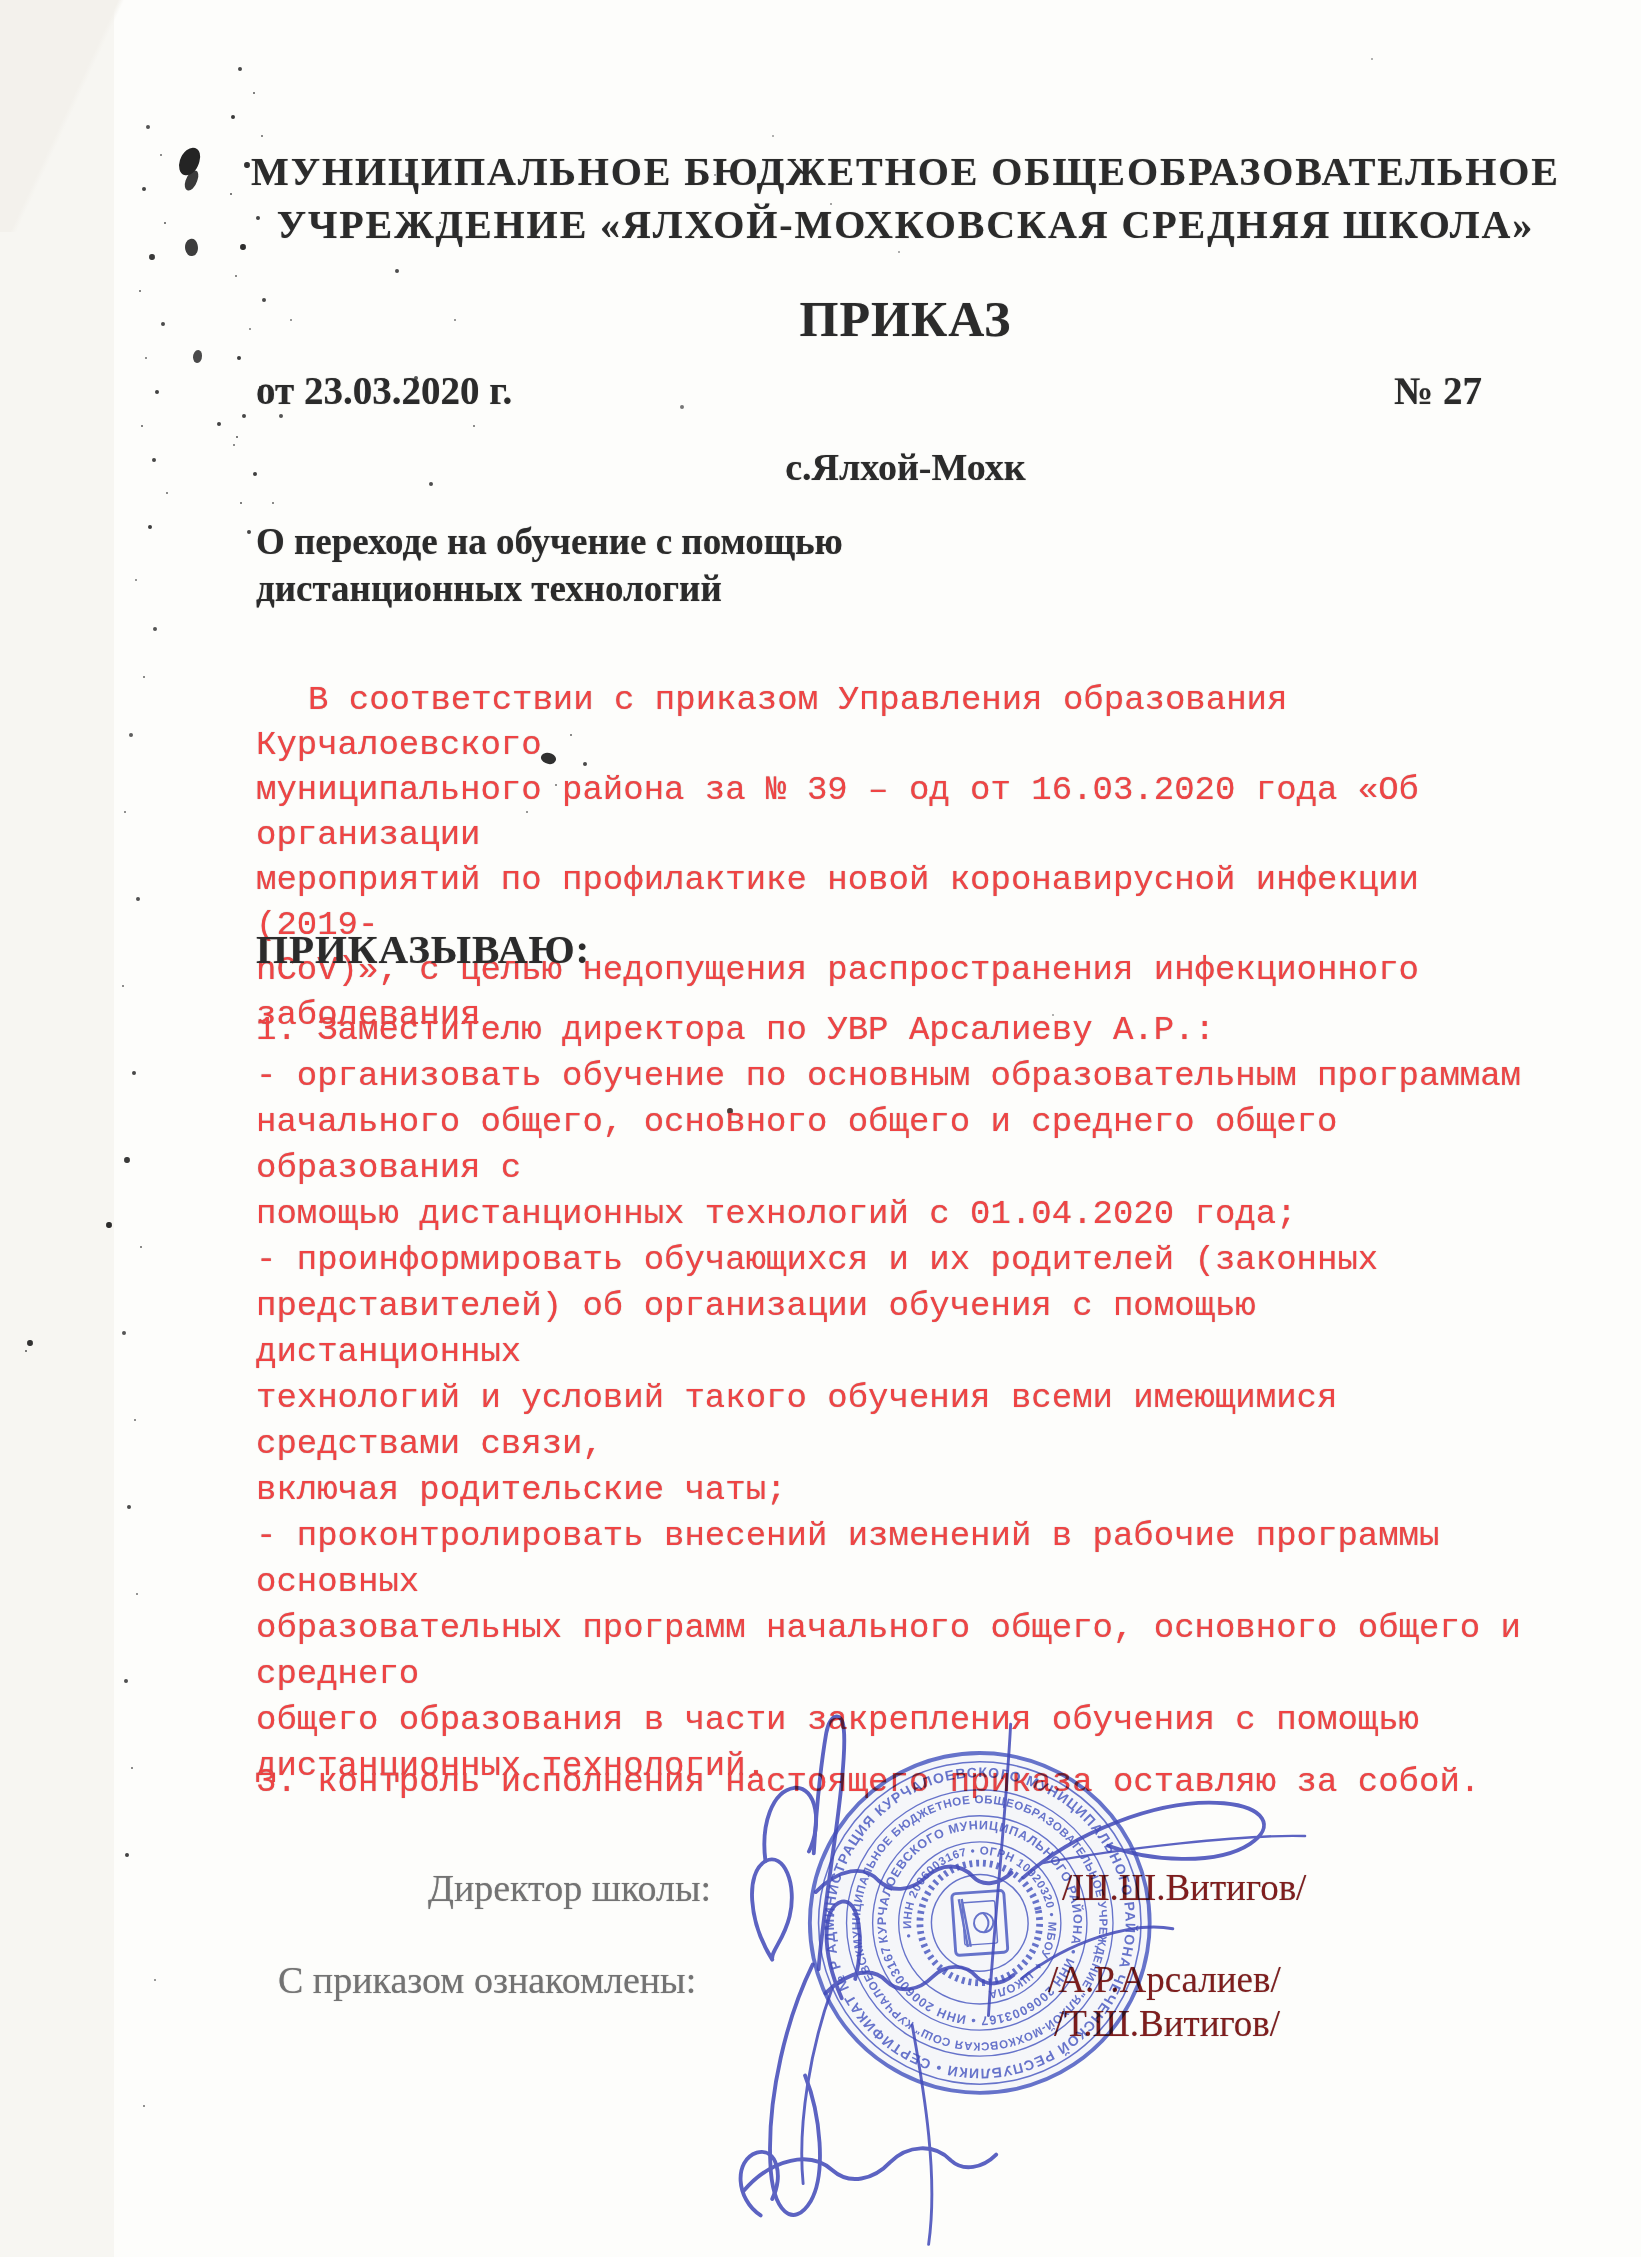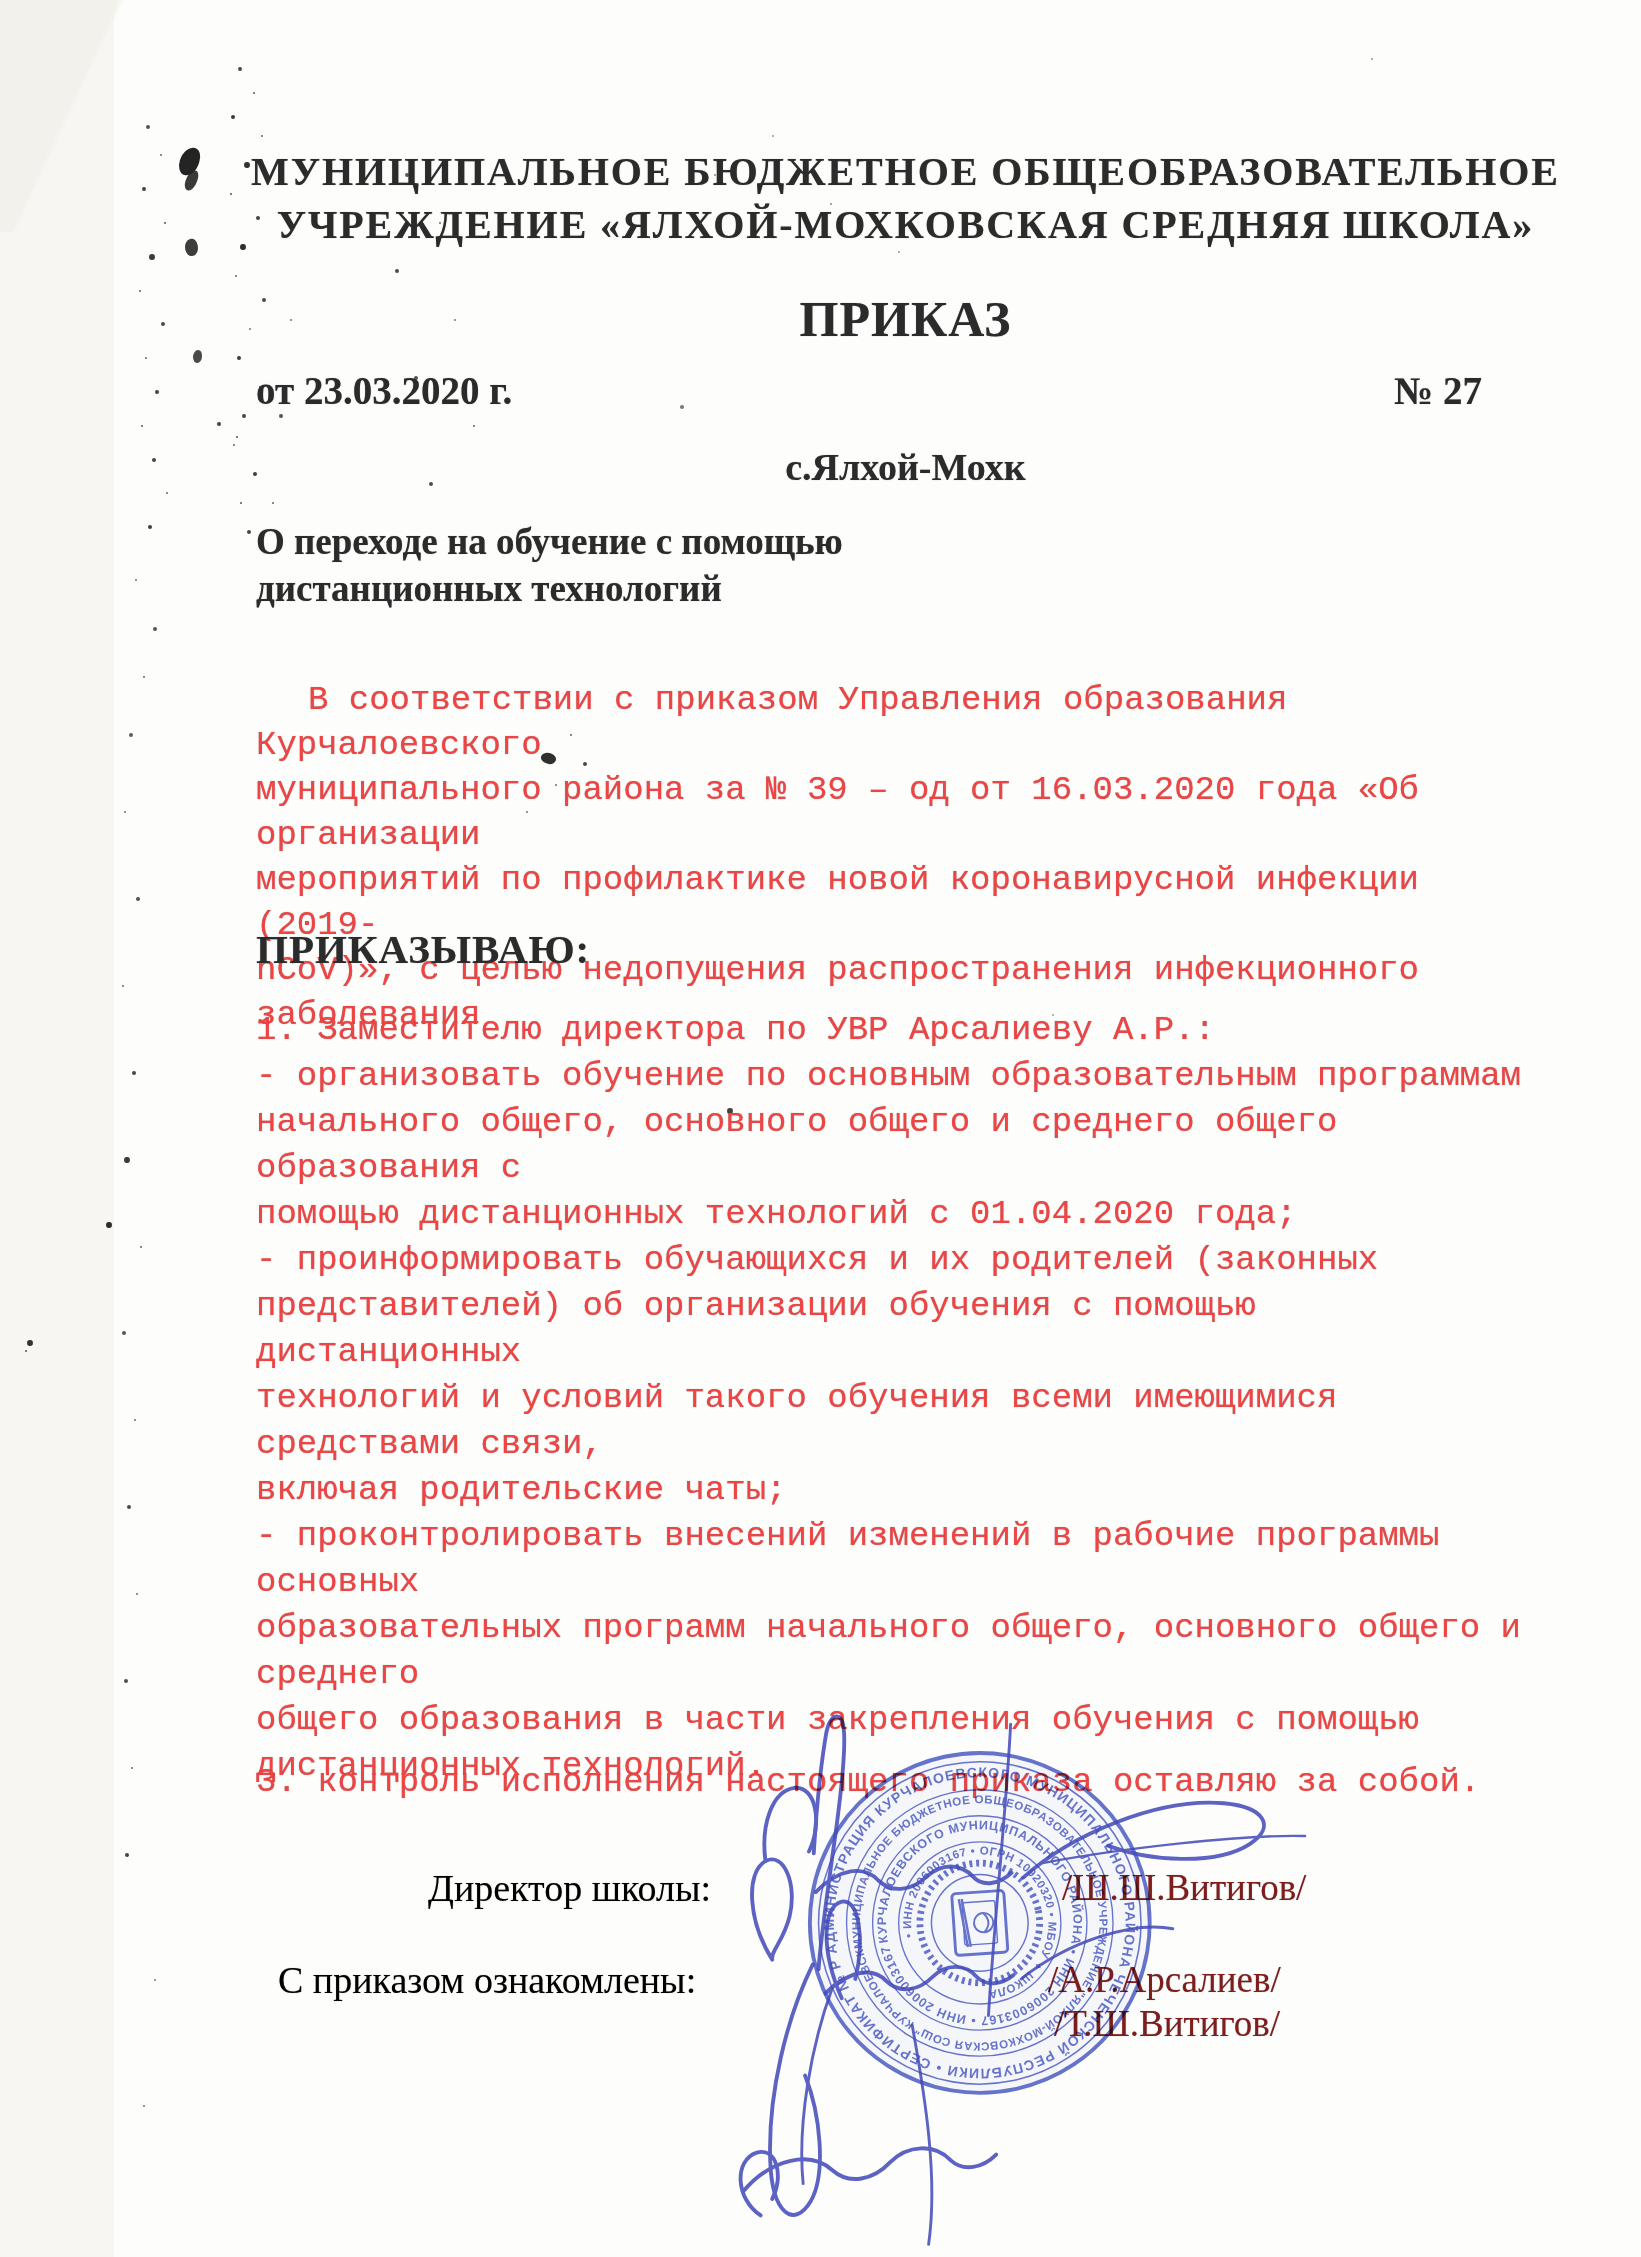--- a/index.html
+++ b/index.html
@@ -62,21 +62,21 @@
   .date{left:256px;top:368px;font-weight:bold;font-size:39px;color:#2b2b2b;}
   .number{left:1120px;top:368px;width:362px;text-align:right;font-weight:bold;font-size:39px;color:#2b2b2b;}
   .place{top:445px;font-weight:bold;font-size:38px;color:#2b2b2b;}
   .subject{left:256px;top:518px;font-weight:bold;font-size:37px;line-height:47px;color:#2b2b2b;}
   .body-block{left:256px;width:1284px;font-size:34px;line-height:46px;color:#ef4444;font-family:Liberation Mono, monospace;}
   .preamble{top:678px;text-indent:52px;line-height:45px;}
   .order-word{left:256px;top:925px;font-weight:bold;font-size:41px;letter-spacing:1px;color:#2b2b2b;}
   .item1{top:1007px;}
   .item2{top:1576px;}
   .item3{top:1759px;}
-  .sig-label{position:absolute;font-size:38px;color:#000000;}
+  .sig-label{position:absolute;font-size:38px;color:#737373;}
   .sig-name{position:absolute;font-size:37px;color:#7f1d1d;}
   .lbl-director{left:428px;top:1866px;}
   .name-director{left:1062px;top:1866px;}
   .lbl-ack{left:278px;top:1958px;}
   .name-ack1{left:1048px;top:1958px;text-align:center;}
   .name-ack2{left:1054px;top:2002px;}
 
   .overlay{position:absolute;left:0;top:0;mix-blend-mode:multiply;}
   .stamp-text{fill:#4656c4;font-family:"Liberation Sans","DejaVu Sans",sans-serif;font-weight:bold;}
 </style>

